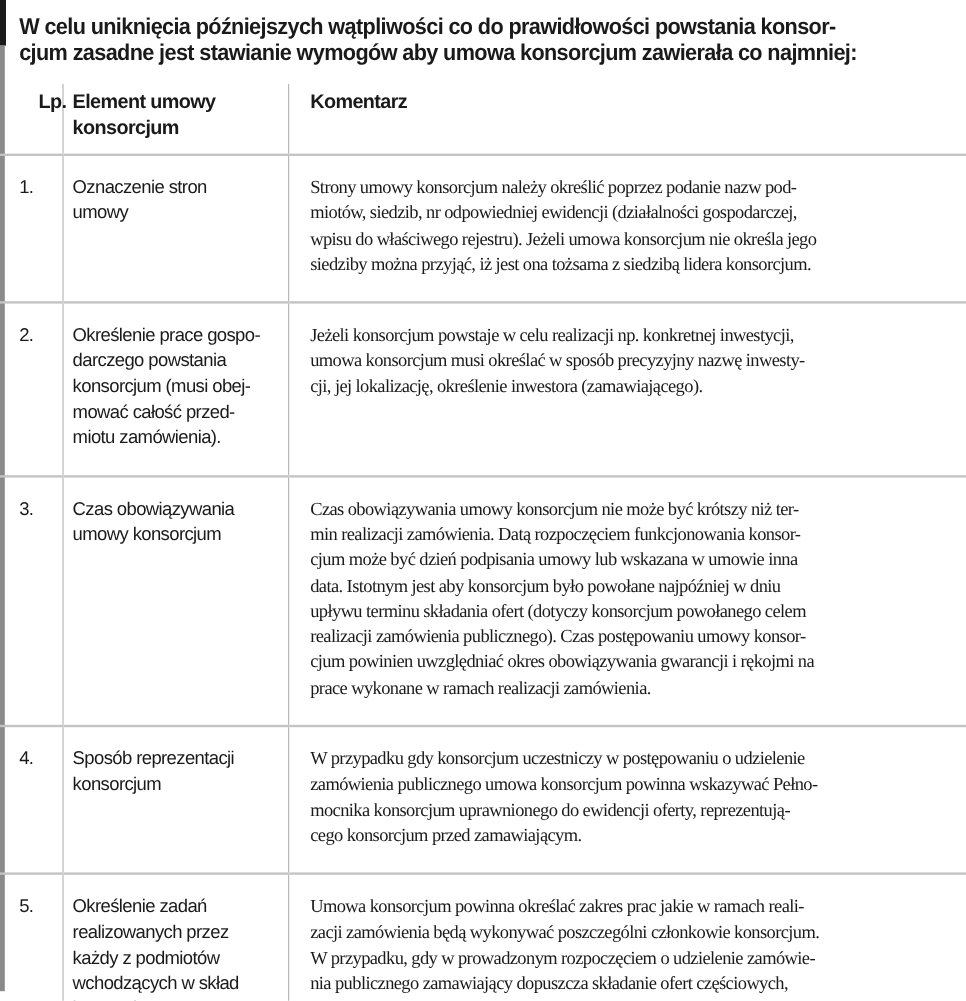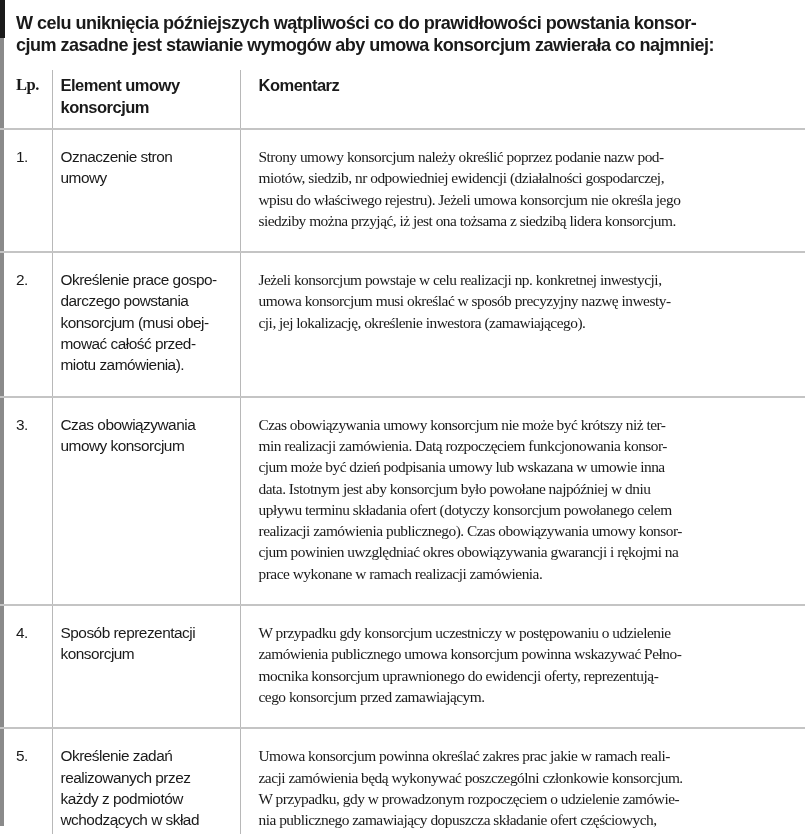--- a/index.html
+++ b/index.html
@@ -7,21 +7,21 @@
          font-family:"Liberation Sans", "DejaVu Sans", sans-serif; color:#1a1a1a; }
   .edge-dark { position:absolute; left:0; top:0; width:5px; height:38px; background:#1a1a1a; }
   .edge-grey { position:absolute; left:0; top:38px; width:4px; height:788px; background:#8a8a8a; }
   .title { position:absolute; left:16px; top:12px; width:790px; font-weight:bold;
            font-size:19px; line-height:22px; letter-spacing:-0.55px; transform:scaleX(0.95); transform-origin:left top; white-space:nowrap; }
   .title div { white-space:nowrap; }
   table { position:absolute; left:0; top:70px; width:805px; border-collapse:collapse; table-layout:fixed; }
   col.c1 { width:52px; } col.c2 { width:188px; } col.c3 { width:565px; }
   th, td { vertical-align:top; text-align:left; padding:0; font-size:15.4px; line-height:21.3px; letter-spacing:-0.5px; }
   th { font-weight:bold; font-size:16.5px; line-height:22px; padding-top:4px; padding-bottom:10px; }
-  th.h1 { padding-left:16px;font-family:Liberation Serif, serif; }
+  th.h1 { padding-left:32px; }
   th.h2 { padding-left:8px; border-left:1px solid #b8b8b8; }
   th.h3 { padding-left:18px; border-left:1px solid #b8b8b8;margin-left:35px; }
   tr.row td { border-top:2px solid #c4c4c4; padding-top:16px; padding-bottom:20px; }
   td.lp { padding-left:16px; }
   td.el { padding-left:8px; padding-right:6px; border-left:1px solid #b8b8b8; }
   td.kom { padding-left:18px; padding-right:0; border-left:1px solid #b8b8b8;font-family:Liberation Serif, serif; }
   .ln { display:block; white-space:nowrap; }
 </style>
 </head>
 <body>
@@ -84,21 +84,21 @@
         <td class="el">
           <span class="ln">Czas obowiązywania</span>
           <span class="ln">umowy konsorcjum</span>
         </td>
         <td class="kom">
           <span class="ln">Czas obowiązywania umowy konsorcjum nie może być krótszy niż ter-</span>
           <span class="ln">min realizacji zamówienia. Datą rozpoczęciem funkcjonowania konsor-</span>
           <span class="ln">cjum może być dzień podpisania umowy lub wskazana w umowie inna</span>
           <span class="ln">data. Istotnym jest aby konsorcjum było powołane najpóźniej w dniu</span>
           <span class="ln">upływu terminu składania ofert (dotyczy konsorcjum powołanego celem</span>
-          <span class="ln">realizacji zamówienia publicznego). Czas obowiązywania umowy konsor-</span>
+          <span class="ln">realizacji zamówienia publicznego). Czas postępowaniu umowy konsor-</span>
           <span class="ln">cjum powinien uwzględniać okres obowiązywania gwarancji i rękojmi na</span>
           <span class="ln">prace wykonane w ramach realizacji zamówienia.</span>
         </td>
       </tr>
       <tr class="row">
         <td class="lp">4.</td>
         <td class="el">
           <span class="ln">Sposób reprezentacji</span>
           <span class="ln">konsorcjum</span>
         </td>

